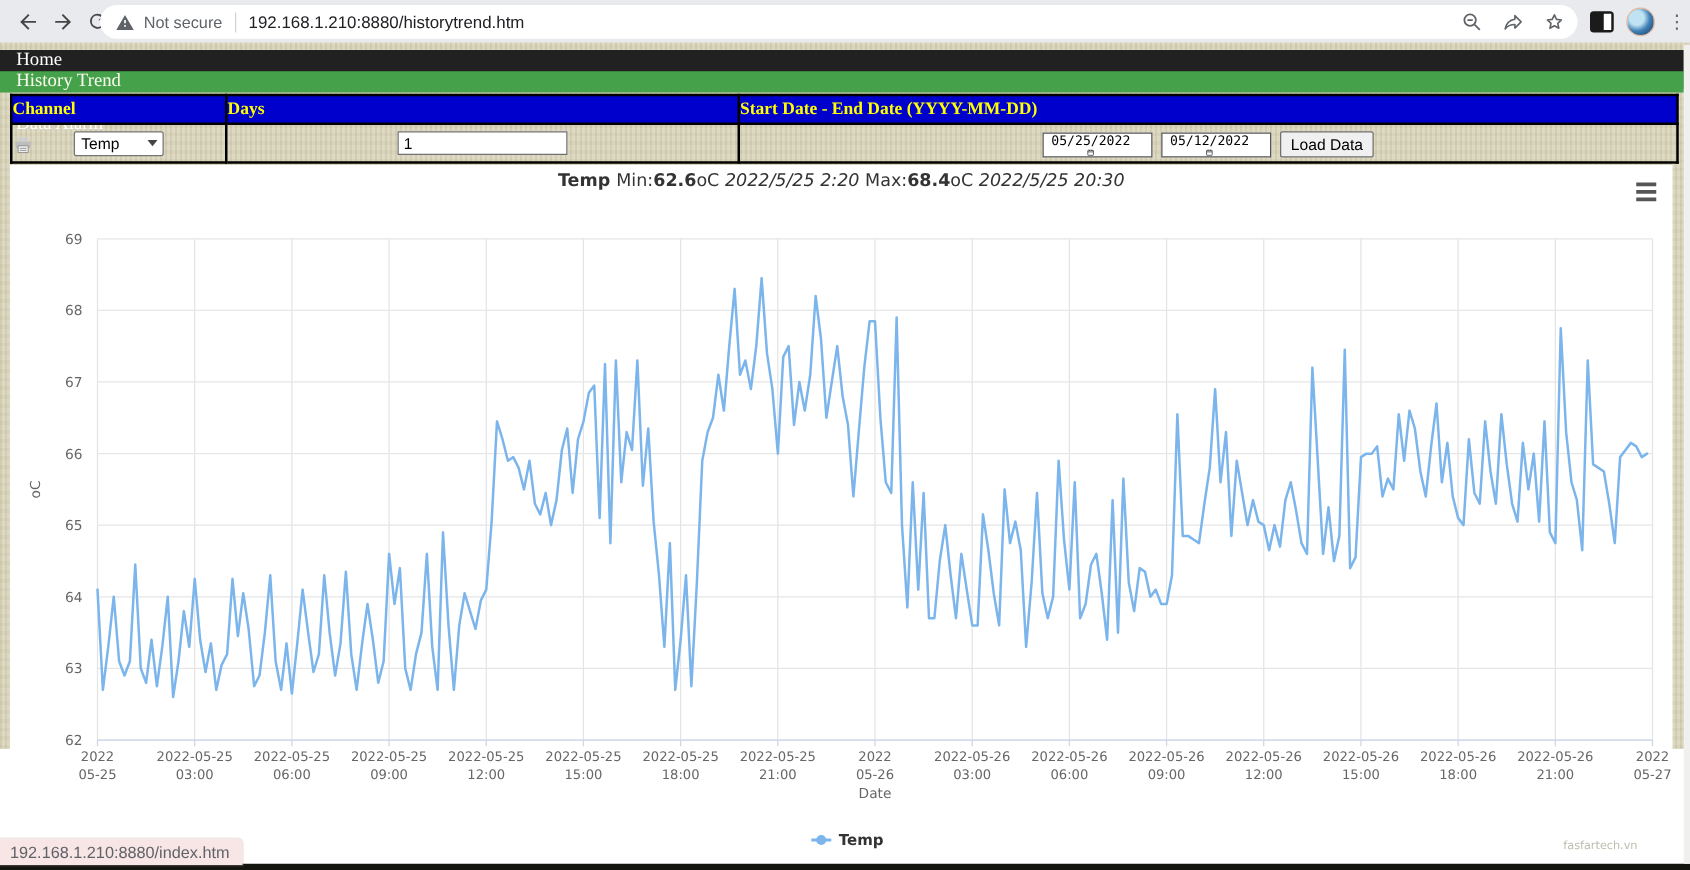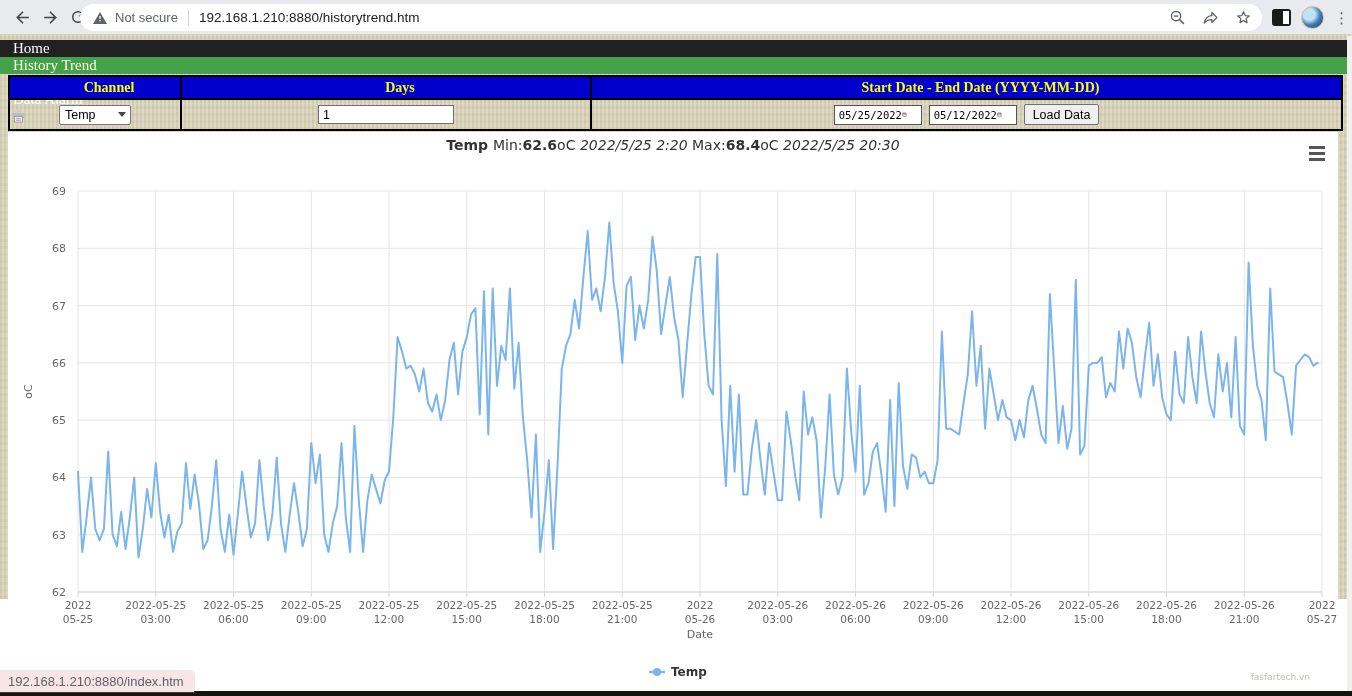--- a/index.html
+++ b/index.html
@@ -30,30 +30,30 @@
   .navbar { position:absolute; left:0; top:40px; width:1347px; height:31px; background:#212121; display:flex; align-items:stretch;
             font-family:"Liberation Serif", serif; font-size:15px; color:#ffffff;flex-direction:column; }
   .tab { display:flex; align-items:center; padding:0 13px; cursor:default; }
   .tab.active { background:#46a24a; color:#fbfbef; }
   .printer-btn { display:flex; align-items:center; padding:0 10px; }
 
   
   .ftable { position:absolute; left:8px; top:75px; width:1335px; border-collapse:collapse; table-layout:fixed; }
   .ftable td { border:2px solid #000; }
   .ftable .hdr { background:#0000cc; color:#ffff00; font-family:"Liberation Serif", serif; font-weight:bold; font-size:14px;
-                 text-align:center; height:23px;padding-left:28px; }
+                 height:23px; }
   .ftable .ctl { height:31px; text-align:center; vertical-align:middle; }
   .sel { display:inline-flex; align-items:center; justify-content:space-between; width:72px; height:20px; background:#fff;
          border:1px solid #767676; border-radius:2px; font-size:12.5px; color:#000; padding:0 4px 0 5px; }
   .sel .arr { width:0; height:0; border-left:4px solid transparent; border-right:4px solid transparent; border-top:5px solid #444; }
   .txt-input { width:136px; height:19px; background:#fff; border:1px solid #707070; font-size:12.5px; color:#000;
                display:inline-flex; align-items:center; padding-left:4px; text-align:left; }
   .date-group { display:inline-flex; align-items:center; gap:7px; }
   .date-input { width:88px; height:20px; background:#fff; border:1px solid #555; display:inline-flex; align-items:center;
-                padding:0 14px 0 4px; font-family:"DejaVu Sans Mono", monospace; font-size:10.5px; color:#000; }
+                padding:0 14px 0 4px; font-family:"DejaVu Sans Mono", monospace; font-size:10.5px; color:#000;flex-direction:column; }
   .btn { height:21px; background:#f0f0f0; border:1px solid #707070; border-radius:2px; font-size:12.5px; color:#000;
          display:inline-flex; align-items:center; padding:0 8px; }
 
   
   .panel { position:absolute; left:8px; top:132px; width:1330px; height:558px; background:#ffffff; }
   .chart-title { position:absolute; left:0; top:5px; width:100%; text-align:center; font-family:"DejaVu Sans", sans-serif;
                  font-size:14px; color:#333333; }
   .chart-title .b { font-weight:bold; } .chart-title .i { font-style:italic; }
   .chart-subtitle { position:absolute; left:0; top:24px; width:100%; text-align:center; font-family:"DejaVu Sans", sans-serif;
                  font-size:15px; color:#333333; }

